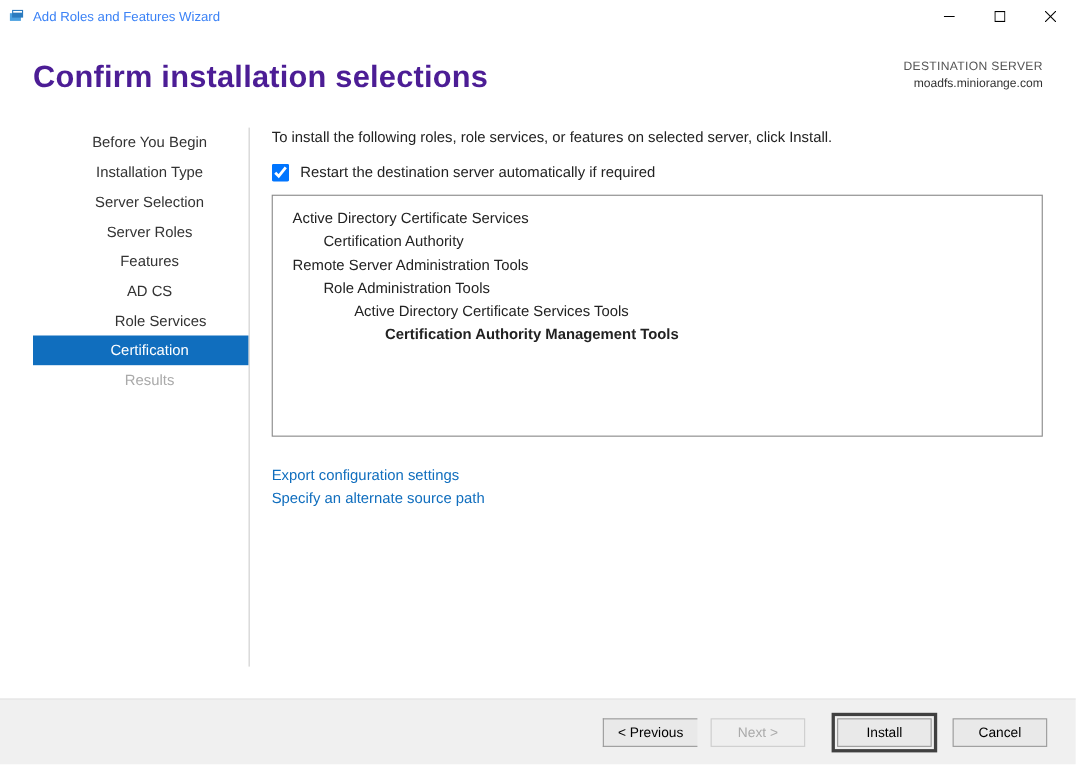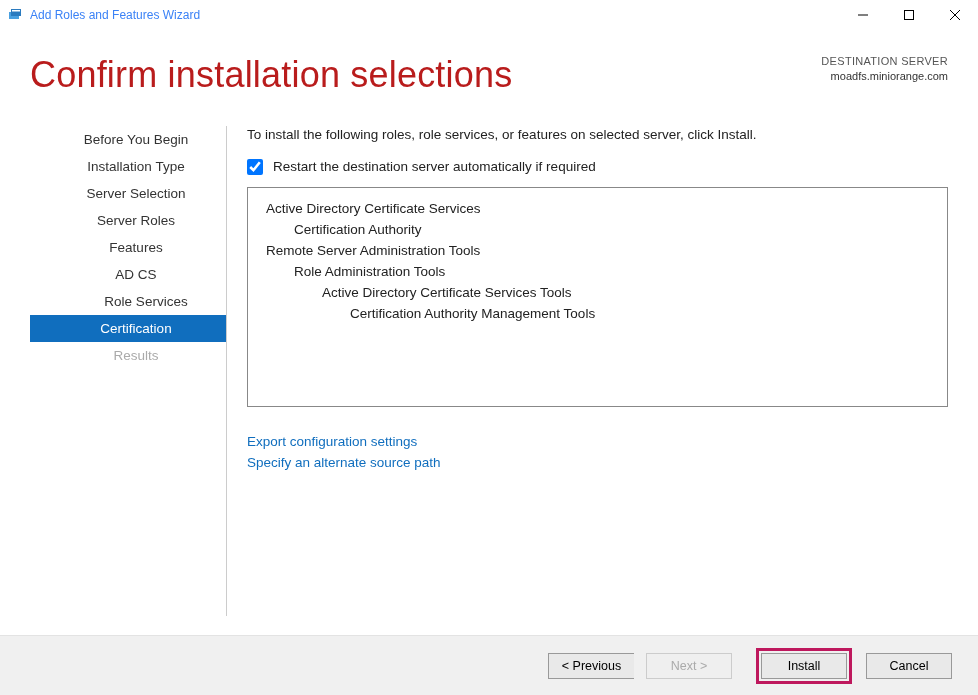--- a/index.html
+++ b/index.html
@@ -5,21 +5,21 @@
     * { margin: 0; padding: 0; box-sizing: border-box; font-family: "Segoe UI", Tahoma, sans-serif; }
     body { width: 978px; height: 695px; background: #fff; overflow: hidden; position: relative; }
 
     .titlebar { height: 30px; display: flex; align-items: center; padding: 0 0 0 8px; background: #fff; }
     .titlebar-icon { width: 16px; height: 16px; margin-right: 6px; }
     .titlebar-text { font-size: 12px; color: #3b82f6; flex: 1; }
     .win-controls { display: flex; height: 30px; }
     .win-btn { width: 46px; height: 30px; display: flex; align-items: center; justify-content: center; }
 
     .header-row { display: flex; padding: 24px 30px 0 30px; align-items: flex-start; }
-    .page-title { font-size: 36px; font-weight: 400; color: #b91c1c; letter-spacing: 0.2px; flex: 1; }
+    .page-title { font-size: 28px; font-weight: 700; color: #4c1d95; letter-spacing: 0.2px; flex: 1; }
     .dest-block { text-align: right; font-size: 11px; color: #555; line-height: 1.4; }
     .dest-label { letter-spacing: 0.3px; }
     .dest-name { color: #333; }
 
     .body-row { display: flex; padding: 30px 30px 0 30px; }
     .nav-col { width: 196px; flex-shrink: 0; text-align: center; }
     .divider-col { width: 1px; background: #ccc; margin: 0 20px 0 0; height: 490px; }
     .content-col { flex: 1; min-width: 0; }
 
     .nav-item { padding: 6px 0 6px 16px; font-size: 13.5px; color: #333; cursor: pointer; }
@@ -30,29 +30,29 @@
     .intro { font-size: 13.5px; color: #222; margin-bottom: 14px; line-height: 1.4; }
     .check-row { display: flex; align-items: center; margin-bottom: 12px; }
     .check-row input { width: 16px; height: 16px; margin-right: 10px; }
     .check-label { font-size: 13.5px; color: #222; }
     .subtext { font-size: 13.5px; color: #333; line-height: 1.5; margin-bottom: 14px; }
 
     .install-box { border: 1px solid #888; height: 220px; padding: 10px 18px; font-size: 13.5px; color: #222; overflow: auto; margin-bottom: 24px; }
     .install-box .l0 { padding: 3px 0; }
     .install-box .l1 { padding: 3px 0 3px 28px; }
     .install-box .l2 { padding: 3px 0 3px 56px; }
-    .install-box .l3 { padding: 3px 0 3px 84px; }
+    .install-box .l3 { padding: 3px 0 3px 84px; font-weight: bold; }
 
     .links { font-size: 13.5px; line-height: 1.6; }
     .links a { color: #106ebe; text-decoration: none; display: block; cursor: pointer; }
 
     .footer { position: absolute; bottom: 0; left: 0; right: 0; height: 60px; background: #f0f0f0; display: flex; align-items: center; justify-content: flex-end; padding: 0 26px; gap: 6px; border-top: 1px solid #e3e3e3; }
     .btn { min-width: 86px; height: 26px; font-size: 12.5px; border: 1px solid #999; background: #e9e9e9; color: #000; cursor: pointer; padding: 0 10px; }
     .btn[disabled] { color: #aaa; cursor: default; background: #efefef; border-color: #ccc; }
-    .btn-highlight-wrap { border: 3px solid #be185d; padding: 2px; margin-left: 18px; }
+    .btn-highlight-wrap { border: 3px solid #404040; padding: 2px; margin-left: 18px; }
     .btn-highlight-wrap .btn { margin: 0; }
     .btn-group { display: flex; gap: 12px; }
     .btn-group .btn:first-child { border-right: none; }
     .btn-last { margin-left: 8px; }
   </style>
 </head>
 <body>
 
 <div class="titlebar">
   <span class="titlebar-icon">

